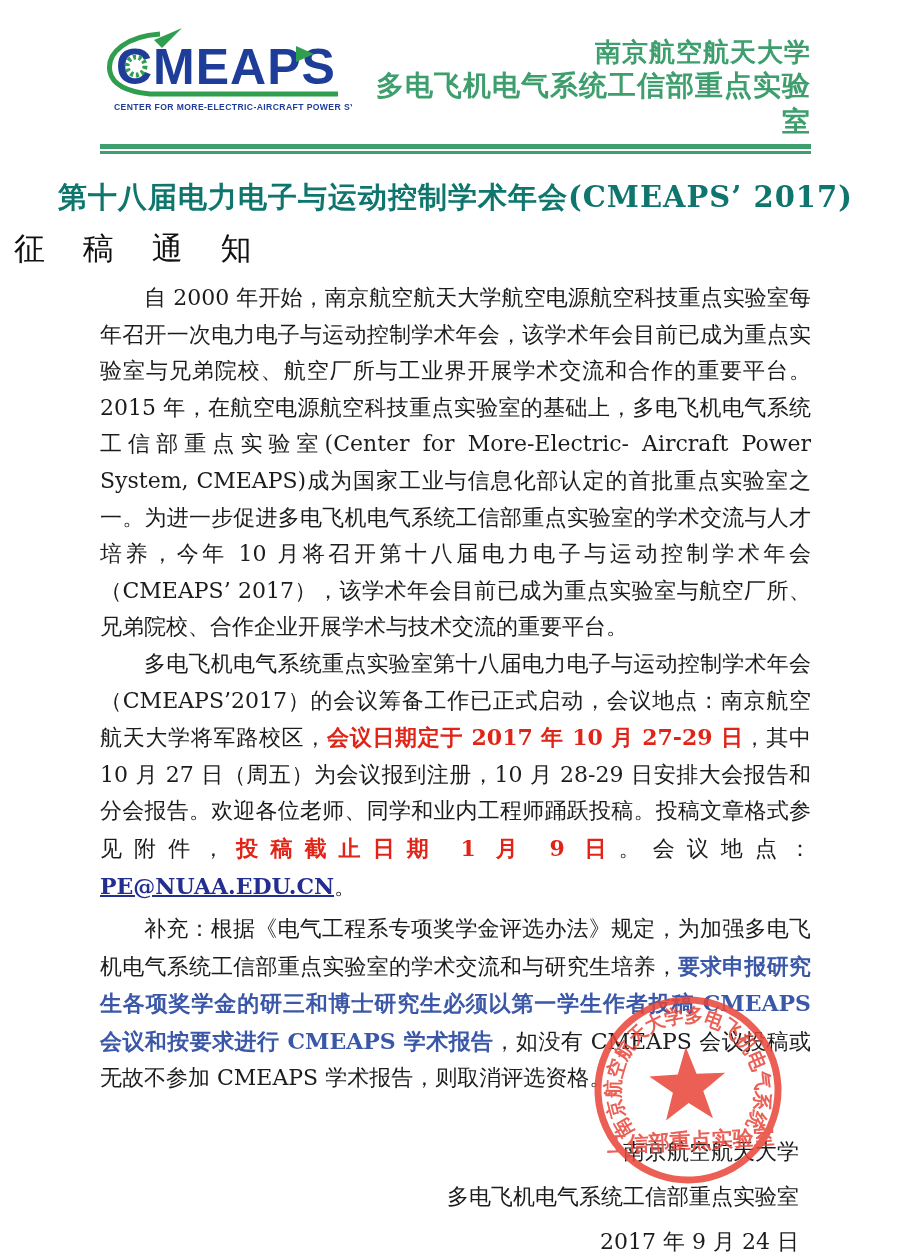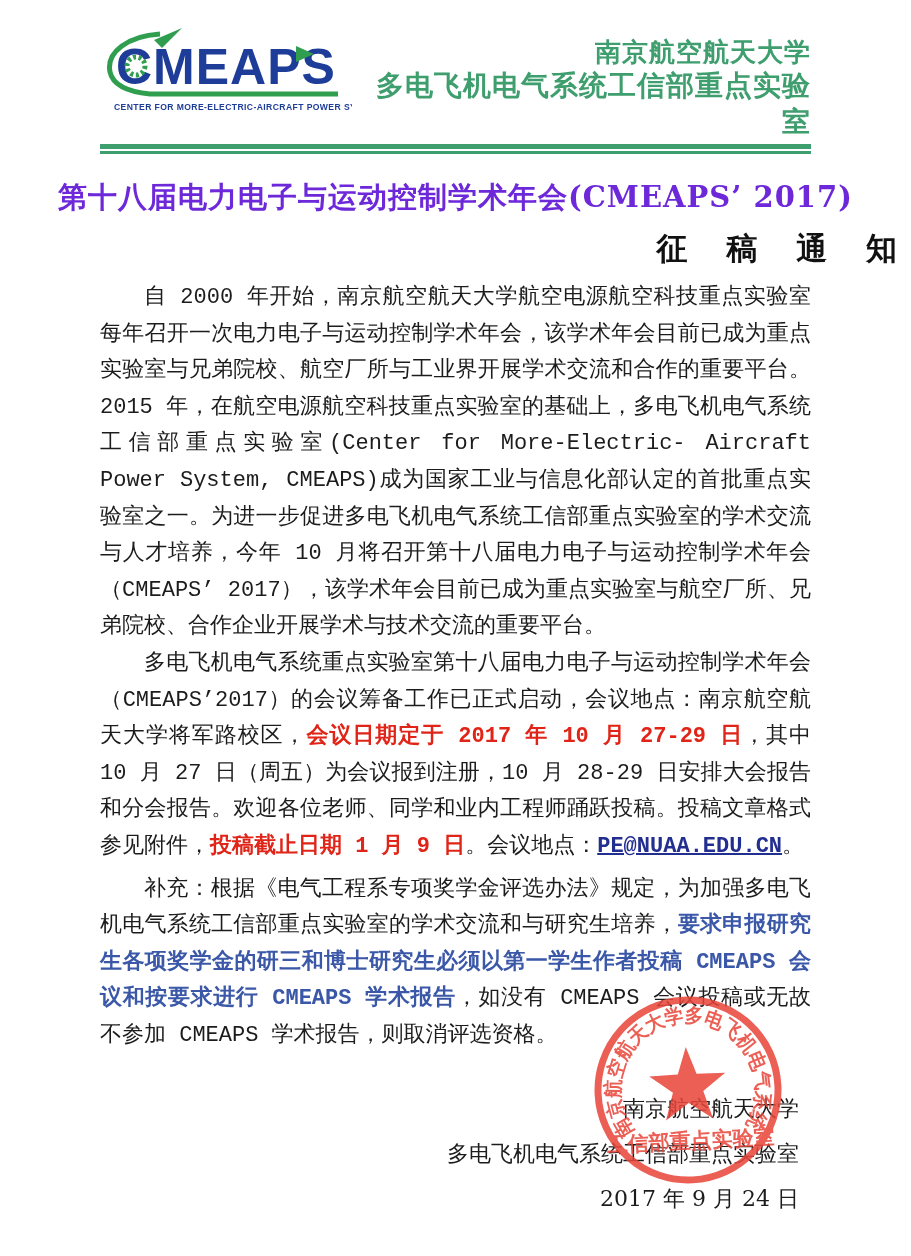--- a/index.html
+++ b/index.html
@@ -17,26 +17,26 @@
           color:var(--brand_green,#3f9e6e); font-weight:bold; padding-top:8px; }
   .org1 { font-size:26px; line-height:32px; letter-spacing:1px; }
   .org2 { font-size:28px; line-height:36px; letter-spacing:1px; }
 
   .rule { margin:4px 100px 0 100px; height:10px;
           border-top:5px solid var(--brand_green,#3f9e6e);
           border-bottom:3px solid var(--brand_green,#3f9e6e); }
 
   
   .title { margin-top:24px; text-align:center; font-size:29px; font-weight:600;
-           letter-spacing:1px; color:#6d28d9; }
-  .subtitle { margin-top:10px; text-align:right; font-size:31px; font-weight:700;
+           letter-spacing:1px; color:#0f766e; }
+  .subtitle { margin-top:10px; text-align:left; font-size:31px; font-weight:400;
               letter-spacing:14px; text-indent:14px; color:#111; }
 
   
-  .paras { margin:10px 100px 0 100px; width:711px;font-family:Liberation Mono, monospace; }
+  .paras { margin:10px 100px 0 100px; width:711px; }
   p.para { font-size:22px; line-height:36.6px; text-align:justify;
            text-indent:2em; color:#1c1c1c; }
   p.para:nth-of-type(3) { margin-top:6px; }
   .run-red  { color:var(--highlight_red,#e02417); font-weight:bold; }
   .run-blue { color:var(--emphasis_blue,#3a57a8); font-weight:bold; }
   .run-link { color:var(--link_blue,#232e91); font-weight:bold;
               text-decoration:underline; text-decoration-thickness:2px; cursor:pointer; }
 
   
   .sig { margin:32px 112px 0 0; text-align:right; font-size:22px; line-height:45px; color:#1c1c1c; }

